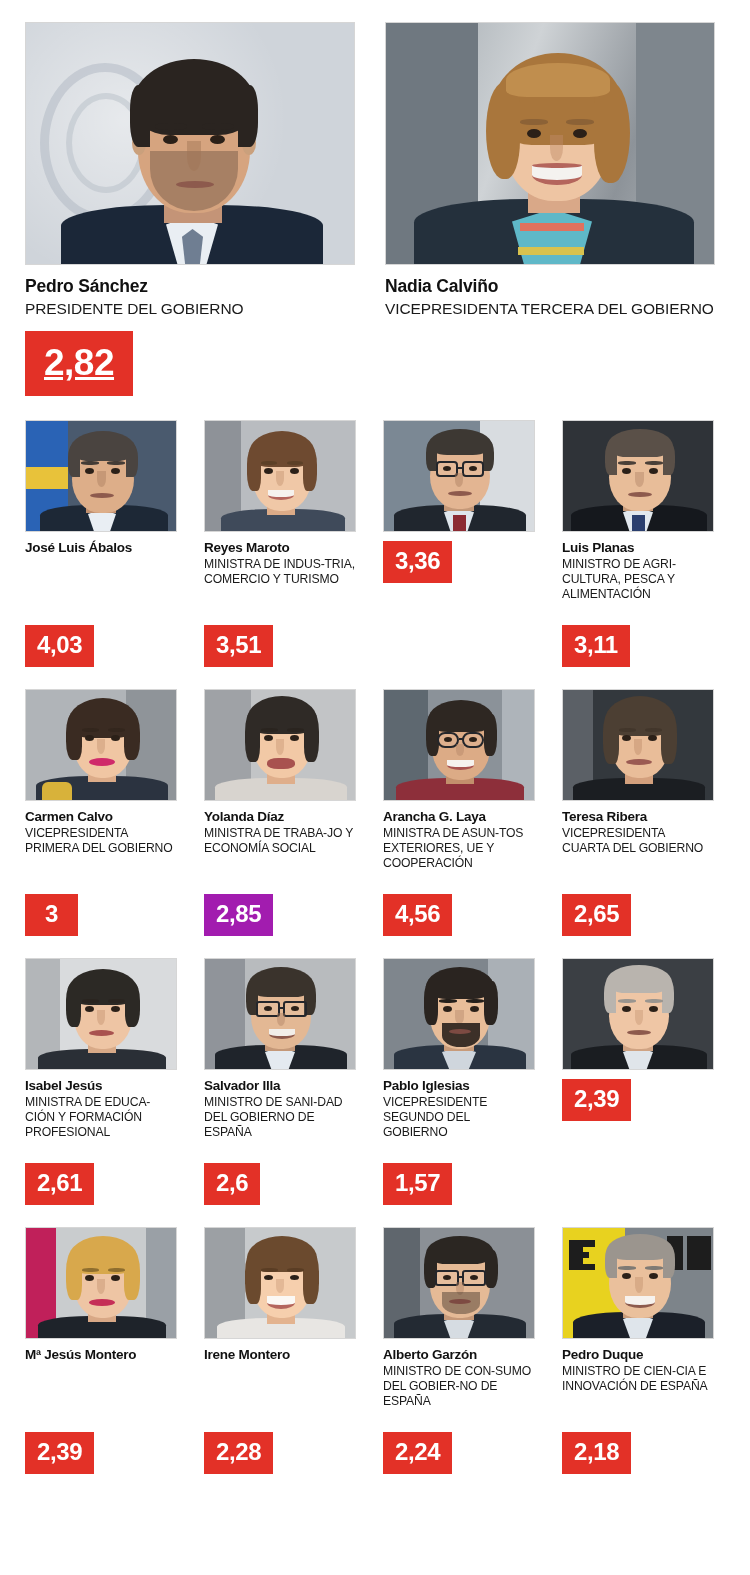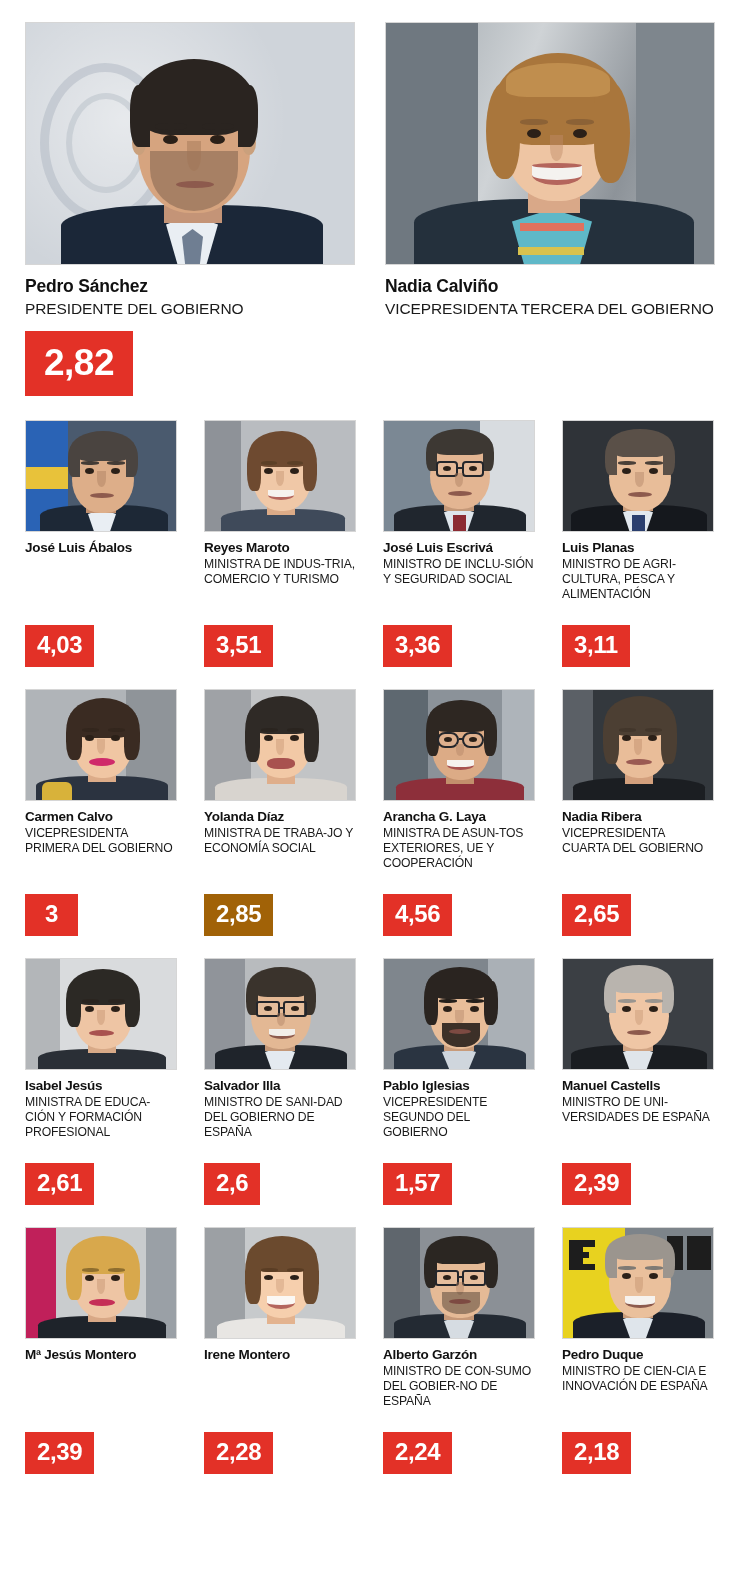--- a/index.html
+++ b/index.html
@@ -186,21 +186,21 @@
           <div class="eye" style="left:137px;top:112px;width:15px;height:9px;"></div>
           <div class="eye" style="left:184px;top:112px;width:15px;height:9px;"></div>
 
           <div style="position:absolute;left:161px;top:118px;width:14px;height:30px;border-radius:0 0 50% 50%;background:rgba(160,115,85,.45);"></div>
 
           <div class="mouth" style="left:150px;top:158px;width:38px;height:7px;background:#8d5a4d;"></div>
         </div>
       </div>
       <div class="name">Pedro Sánchez</div>
       <div class="role">PRESIDENTE DEL GOBIERNO</div>
-      <div class="score" style="background:#e33127;">2,82</div>
+      <div class="score" style="background:#e33127;text-decoration:underline;">2,82</div>
     </div>
 
     <div class="card-large">
       <div class="photo">
         <div class="pt">
           <div class="bg" style="background:linear-gradient(110deg,#9aa2a8 0%,#cfd3d6 38%,#8d9399 70%,#b9bfc3 100%);"></div>
           <div style="position:absolute;left:0;top:0;width:92px;height:243px;background:#6f7880;"></div>
           <div style="position:absolute;left:250px;top:0;width:80px;height:243px;background:#7e868d;"></div>
 
           <div class="body" style="left:28px;top:176px;width:280px;height:90px;background:#24303c;"></div>
@@ -305,24 +305,20 @@
           <div style="position:absolute;left:99px;top:20px;width:11px;height:30px;background:#3d3833;border-radius:0 40% 40% 0;"></div>
           <div class="glass" style="left:52px;top:40px;width:22px;height:16px;"></div>
           <div class="glass" style="left:78px;top:40px;width:22px;height:16px;"></div>
           <div style="position:absolute;left:74px;top:46px;width:4px;height:2px;background:#24262b;"></div>
           <div class="eye" style="left:59px;top:45px;width:8px;height:5px;"></div>
           <div class="eye" style="left:85px;top:45px;width:8px;height:5px;"></div>
           <div style="position:absolute;left:71px;top:52px;width:8px;height:14px;border-radius:0 0 50% 50%;background:rgba(165,120,90,.4);"></div>
           <div class="mouth" style="left:64px;top:70px;width:24px;height:5px;background:#8d5a4d;"></div>
         </div>
       </div>
-      <div class="textblock">
-        <div class="name">José Luis Escrivá</div>
-        <div class="role">MINISTRO DE INCLU-SIÓN Y SEGURIDAD SOCIAL</div>
-      </div>
       <div class="score" style="background:#e33127;">3,36</div>
     </div>
 
     <div class="card">
       <div class="photo">
         <div class="pt">
           <div class="bg" style="background:#2f3338;"></div>
           <div class="body" style="left:8px;top:84px;width:136px;height:40px;background:#15181d;"></div>
           <div class="shirt" style="left:60px;top:86px;width:30px;height:28px;background:#e2e8ee;clip-path:polygon(50% 0,100% 18%,74% 100%,26% 100%,0 18%);"></div>
           <div class="tie" style="left:69px;top:94px;width:13px;height:26px;background:#2b3f6e;"></div>
@@ -389,21 +385,21 @@
           <div class="eye" style="left:59px;top:45px;width:9px;height:6px;"></div>
           <div class="eye" style="left:85px;top:45px;width:9px;height:6px;"></div>
           <div style="position:absolute;left:71px;top:49px;width:8px;height:16px;border-radius:0 0 50% 50%;background:rgba(195,145,110,.4);"></div>
           <div style="position:absolute;left:62px;top:68px;width:28px;height:11px;border-radius:40%;background:#a8524f;"></div>
         </div>
       </div>
       <div class="textblock">
         <div class="name">Yolanda Díaz</div>
         <div class="role">MINISTRA DE TRABA-JO Y ECONOMÍA SOCIAL</div>
       </div>
-      <div class="score" style="background:#a16207;">2,85</div>
+      <div class="score" style="background:#a21caf;">2,85</div>
     </div>
 
     <div class="card">
       <div class="photo">
         <div class="pt">
           <div class="bg" style="background:#8b9299;"></div>
           <div style="position:absolute;left:0;top:0;width:44px;height:112px;background:#5e6870;"></div>
           <div style="position:absolute;left:118px;top:0;width:34px;height:112px;background:#aeb4ba;"></div>
           <div class="body" style="left:12px;top:88px;width:128px;height:36px;background:#8d2f3a;"></div>
           <div class="neck" style="left:62px;top:74px;width:28px;height:20px;background:#c28f6c;"></div>
@@ -440,21 +436,21 @@
           <div style="position:absolute;left:98px;top:22px;width:16px;height:52px;border-radius:0 40% 40% 30%;background:#4c3f33;"></div>
           <div class="brow" style="left:56px;top:38px;width:17px;height:4px;background:#42362b;"></div>
           <div class="brow" style="left:82px;top:38px;width:17px;height:4px;background:#42362b;"></div>
           <div class="eye" style="left:59px;top:45px;width:9px;height:6px;"></div>
           <div class="eye" style="left:85px;top:45px;width:9px;height:6px;"></div>
           <div style="position:absolute;left:71px;top:49px;width:8px;height:16px;border-radius:0 0 50% 50%;background:rgba(185,135,100,.4);"></div>
           <div class="mouth" style="left:63px;top:69px;width:26px;height:6px;background:#9a5a52;"></div>
         </div>
       </div>
       <div class="textblock">
-        <div class="name">Nadia Ribera</div>
+        <div class="name">Teresa Ribera</div>
         <div class="role">VICEPRESIDENTA CUARTA DEL GOBIERNO</div>
       </div>
       <div class="score" style="background:#e33127;">2,65</div>
     </div>
 
     <div class="card">
       <div class="photo">
         <div class="pt">
           <div class="bg" style="background:#d9dbdd;"></div>
           <div style="position:absolute;left:0;top:0;width:34px;height:112px;background:#b3b6b9;"></div>
@@ -546,24 +542,20 @@
           <div class="hair" style="left:43px;top:6px;width:66px;height:28px;background:#b9b4ae;"></div>
           <div style="position:absolute;left:41px;top:20px;width:12px;height:34px;background:#b9b4ae;border-radius:40% 0 0 40%;"></div>
           <div style="position:absolute;left:99px;top:20px;width:12px;height:34px;background:#b9b4ae;border-radius:0 40% 40% 0;"></div>
           <div class="brow" style="left:55px;top:40px;width:18px;height:4px;background:#9a958f;"></div>
           <div class="brow" style="left:82px;top:40px;width:18px;height:4px;background:#9a958f;"></div>
           <div class="eye" style="left:59px;top:47px;width:9px;height:6px;"></div>
           <div class="eye" style="left:86px;top:47px;width:9px;height:6px;"></div>
           <div style="position:absolute;left:72px;top:51px;width:8px;height:15px;border-radius:0 0 50% 50%;background:rgba(195,145,110,.4);"></div>
           <div class="mouth" style="left:64px;top:71px;width:24px;height:5px;background:#8d5a4d;"></div>
         </div>
-      </div>
-      <div class="textblock">
-        <div class="name">Manuel Castells</div>
-        <div class="role">MINISTRO DE UNI-VERSIDADES DE ESPAÑA</div>
       </div>
       <div class="score" style="background:#e33127;">2,39</div>
     </div>
 
     <div class="card">
       <div class="photo">
         <div class="pt">
           <div class="bg" style="background:#c9ccce;"></div>
           <div style="position:absolute;left:0;top:0;width:30px;height:112px;background:#c0205a;"></div>
           <div style="position:absolute;left:120px;top:0;width:32px;height:112px;background:#9aa0a6;"></div>

